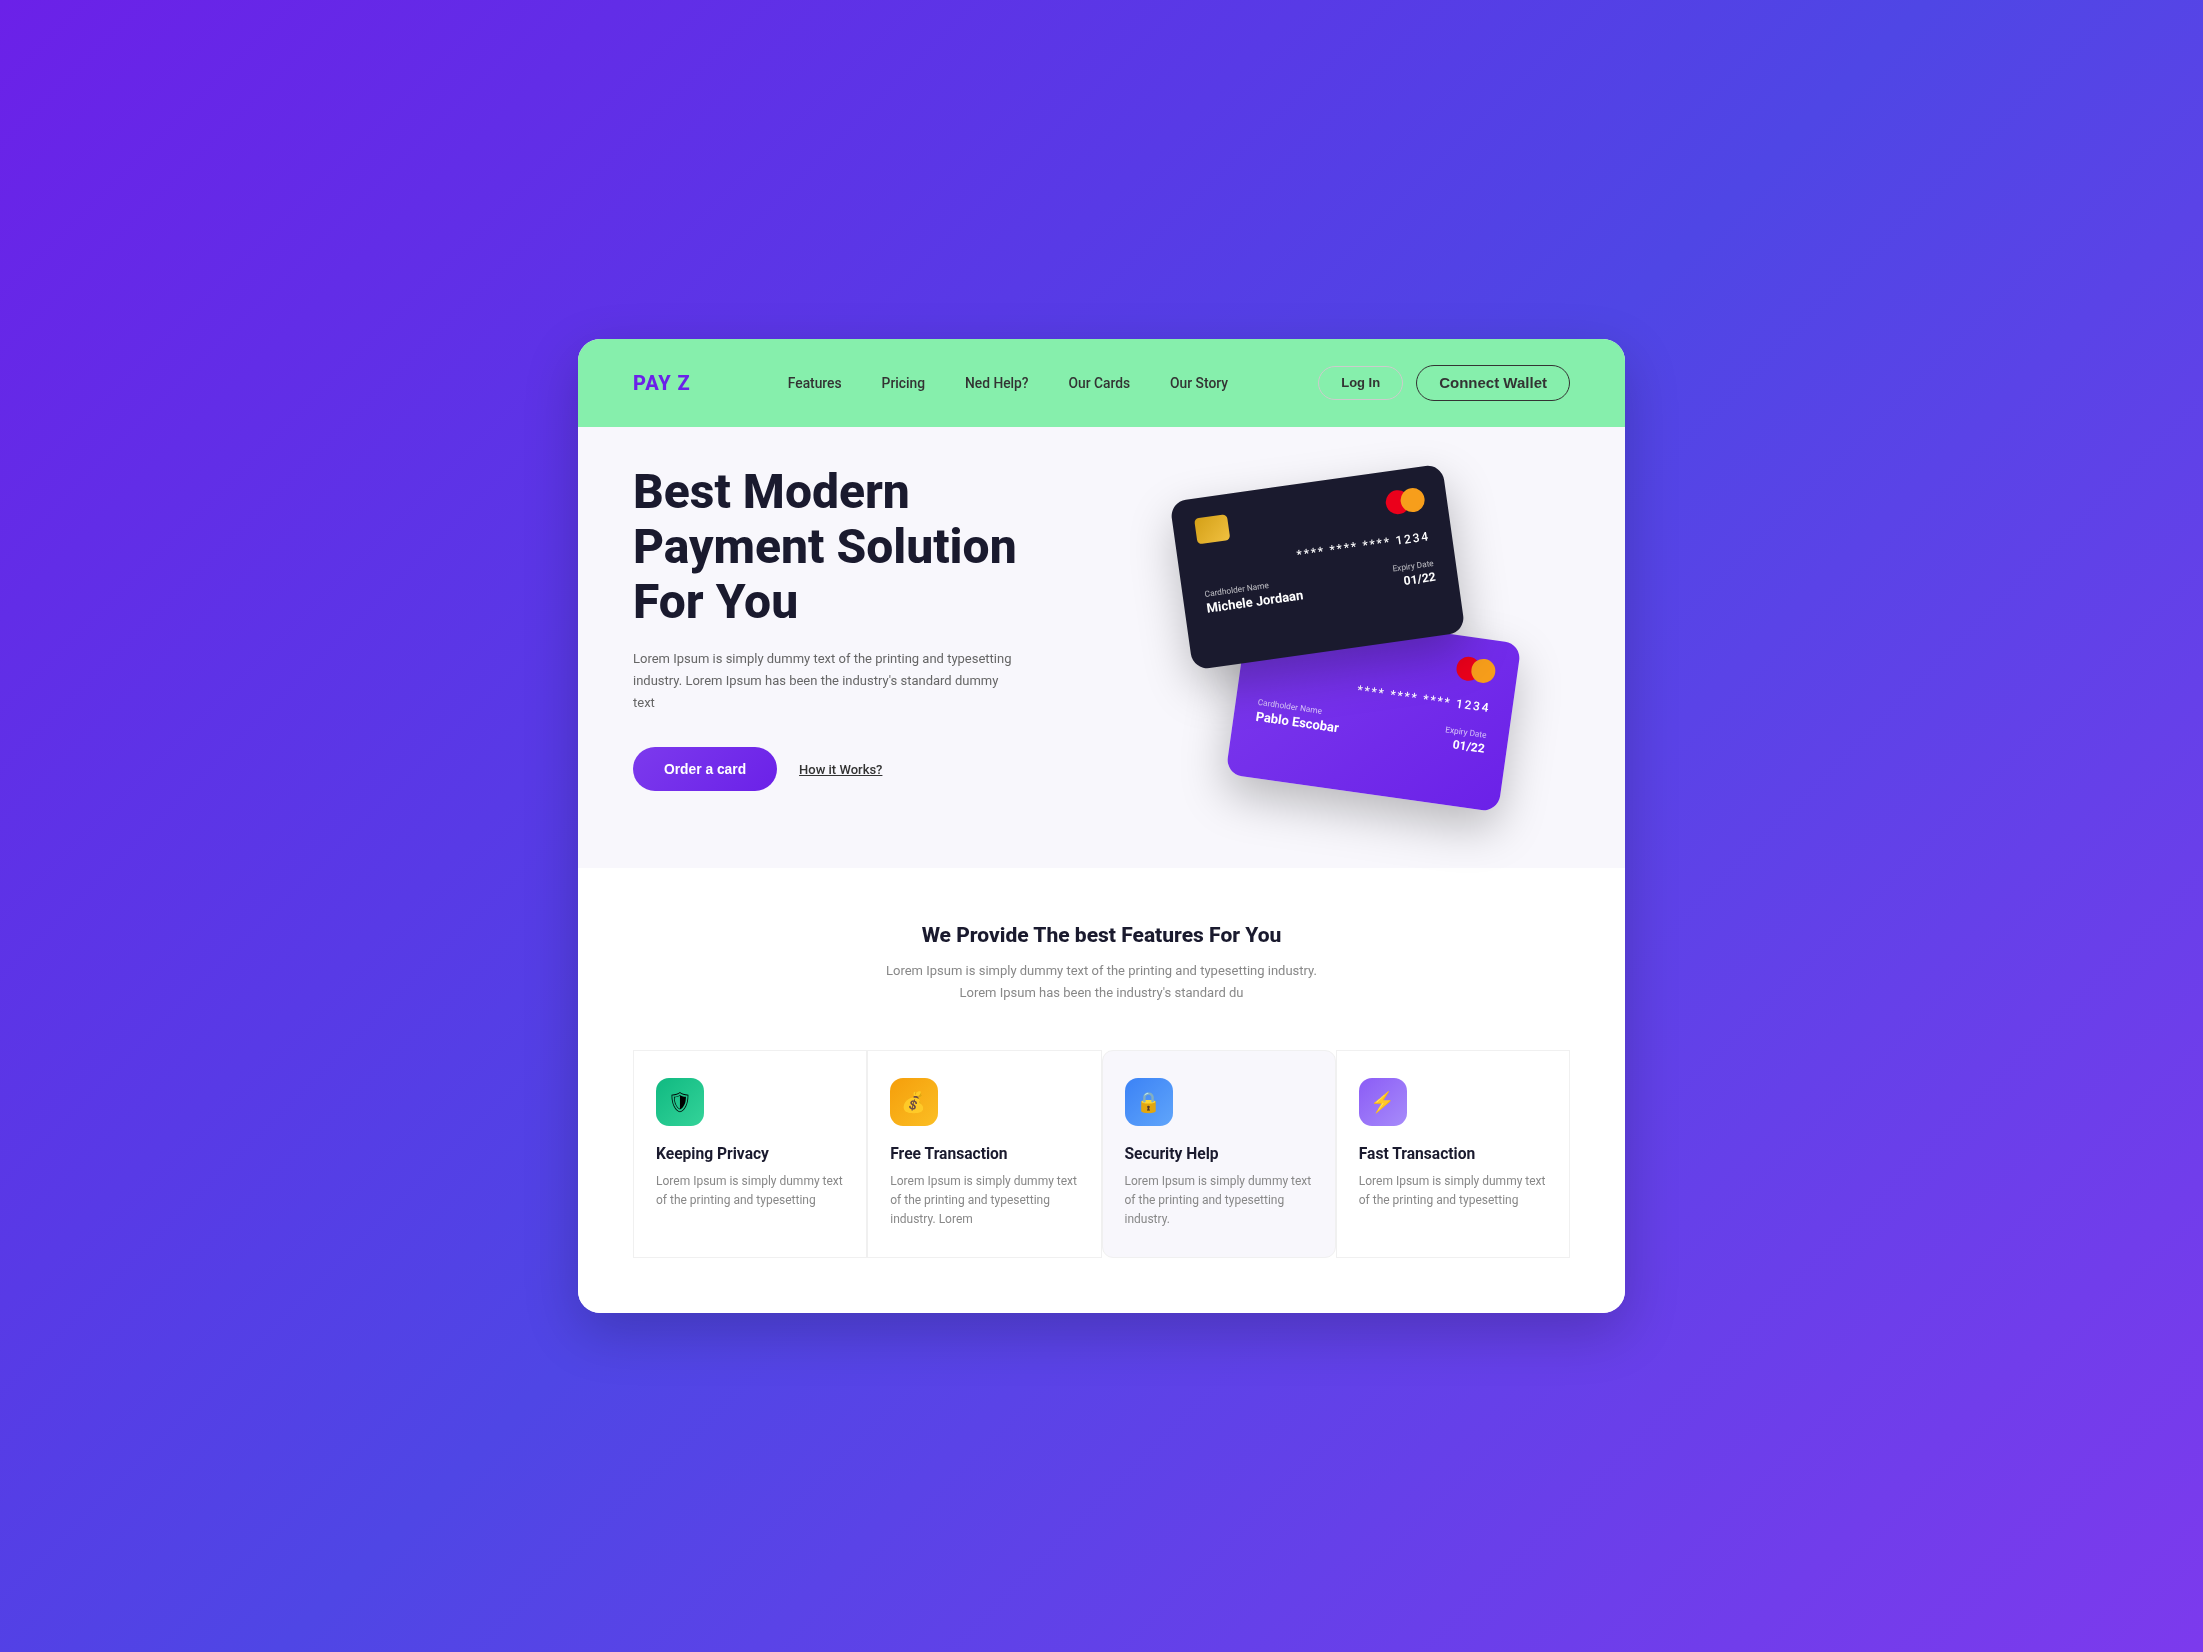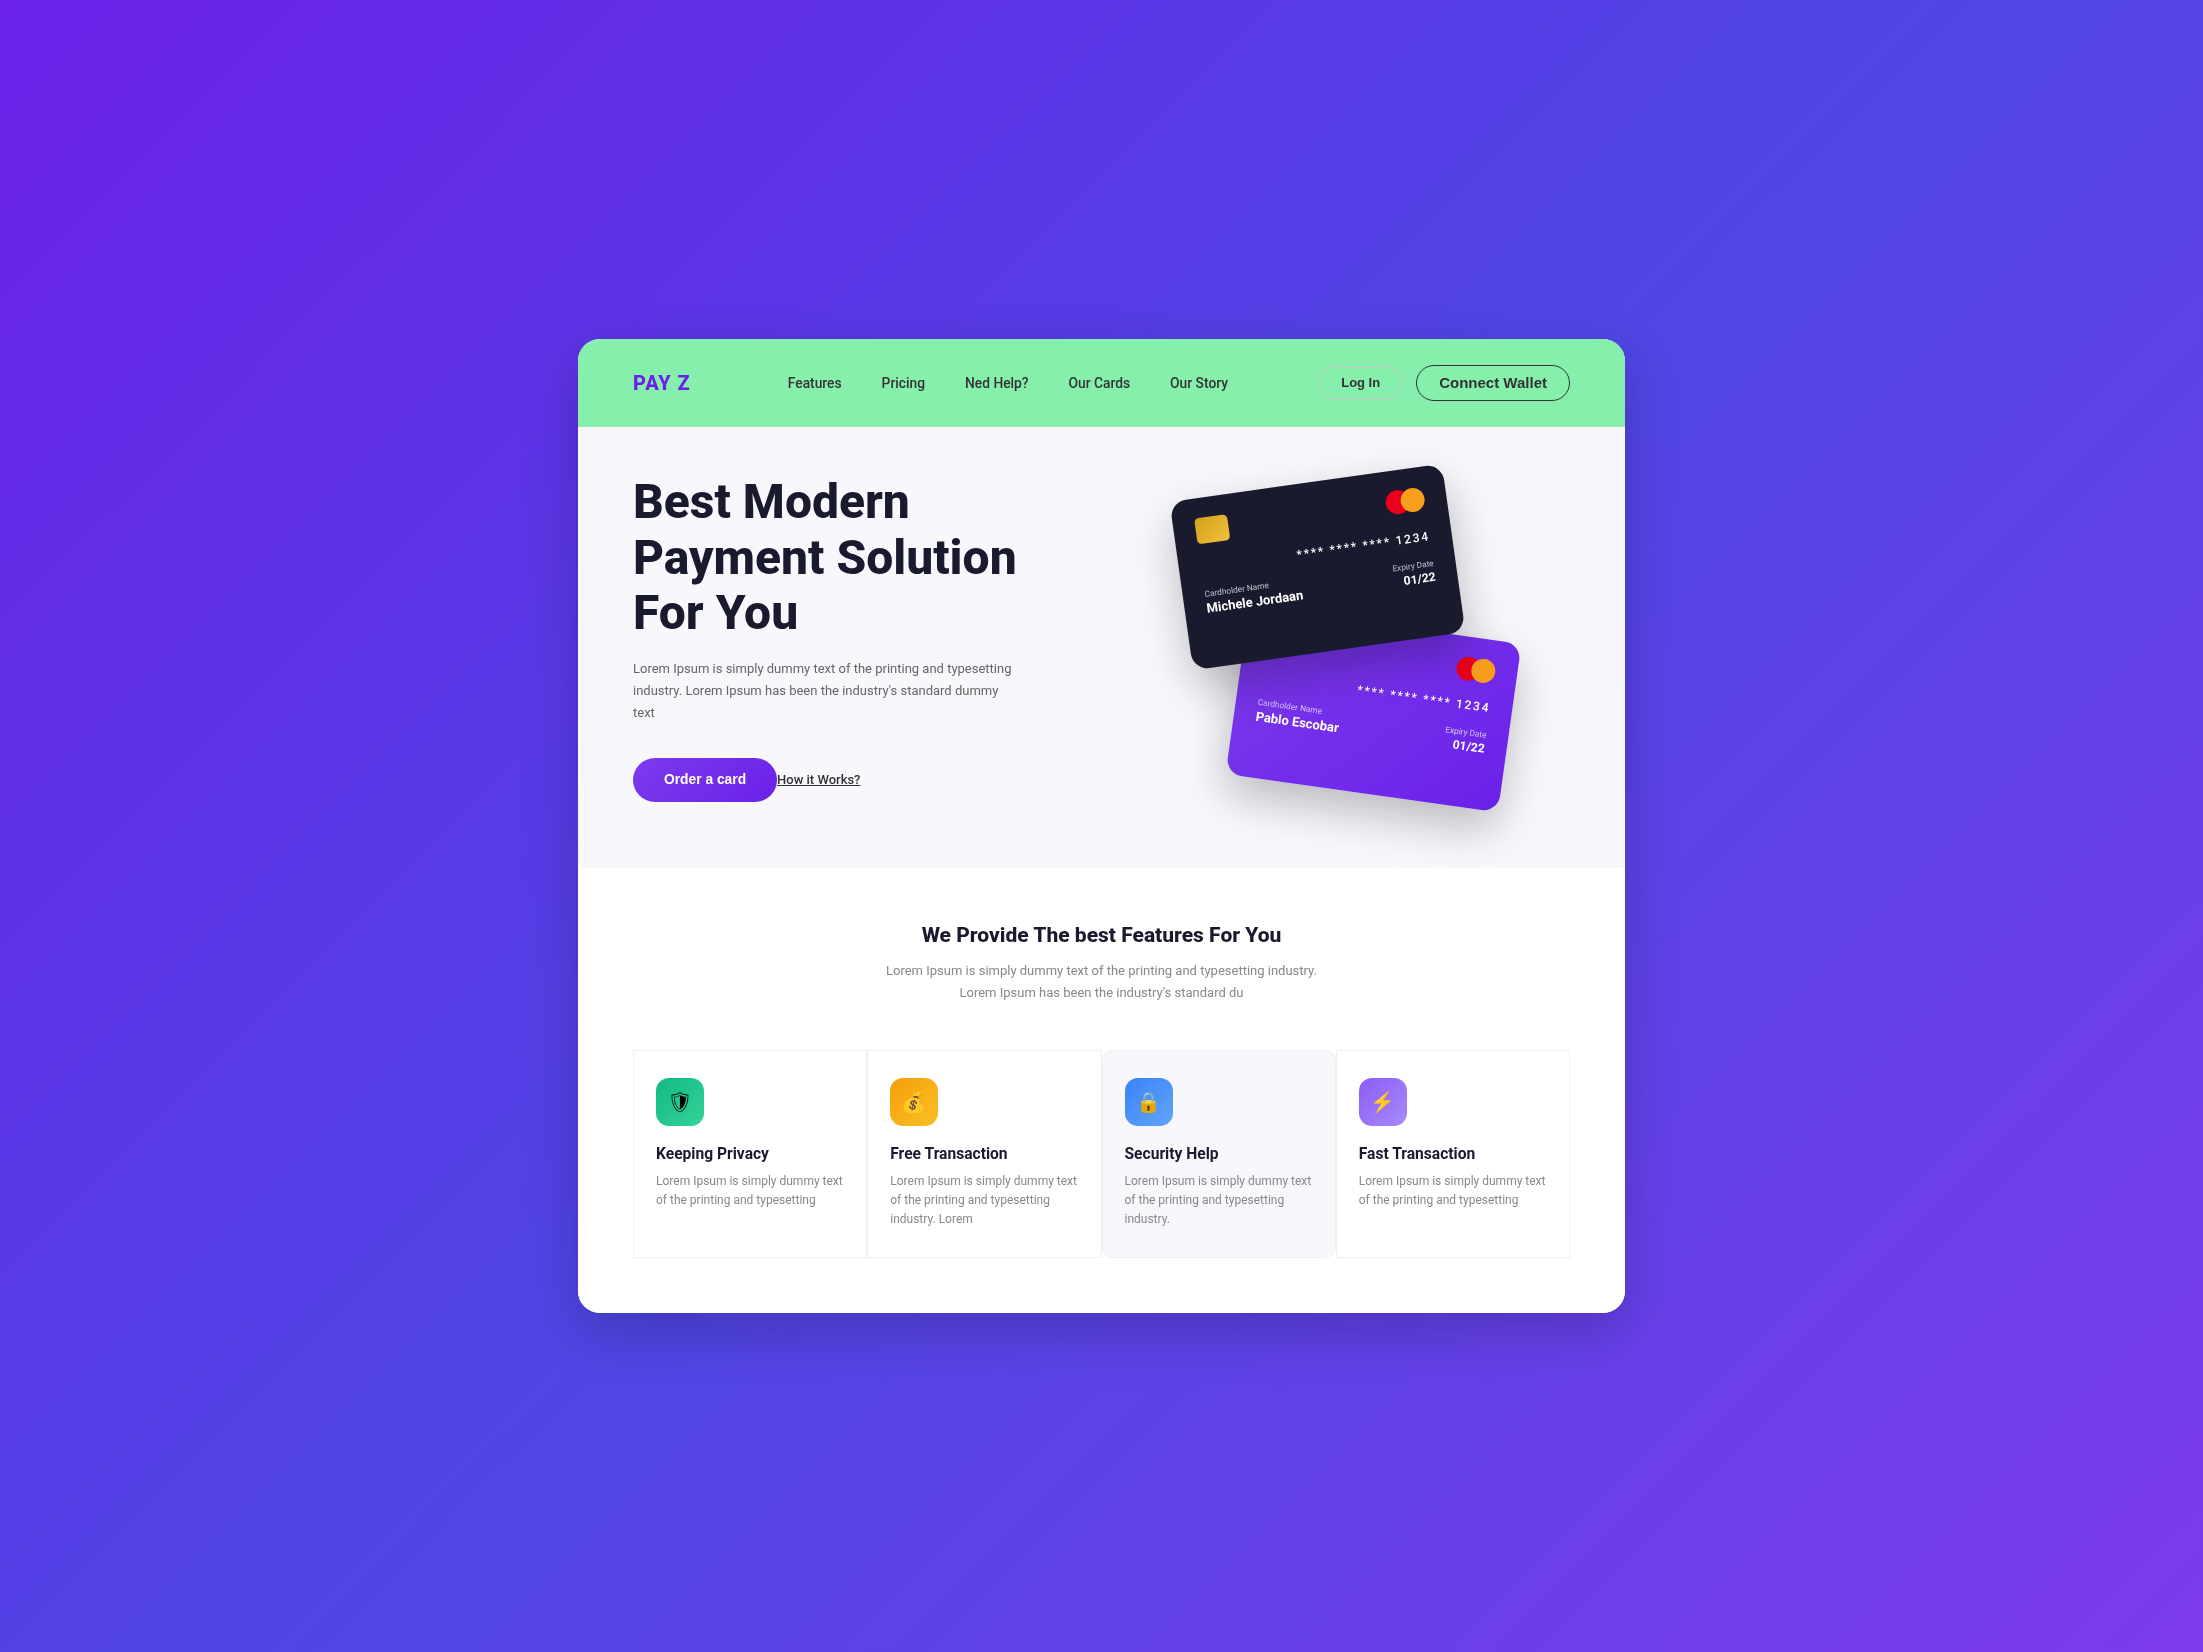--- a/index.html
+++ b/index.html
@@ -67,21 +67,20 @@
       padding: 8.3px 22px;
       border-radius: 46px;
       font-size: 15px;
       font-weight: 600;
       cursor: pointer;
       color: #333;
     }
     
     .hero {
       display: flex;
-      align-items: center;
       padding: 37px 55px 55px;
       gap: 37px;
       position: relative;
       min-height: 404px;
     }
     .hero-left {
       flex: 1;
       max-width: 478px;
     }
     .hero-title {
@@ -94,20 +93,21 @@
     .hero-desc {
       font-size: 13px;
       color: #666;
       line-height: 1.7;
       margin-bottom: 33px;
       max-width: 386px;
     }
     .hero-actions {
       display: flex;
       align-items: center;
+      gap: 22px;
     }
     .btn-primary {
       background: linear-gradient(135deg, #7C3AED, #6B21E8);
       color: white;
       border: none;
       padding: 14.7px 31px;
       border-radius: 46px;
       font-size: 13.8px;
       font-weight: 700;
       cursor: pointer;

